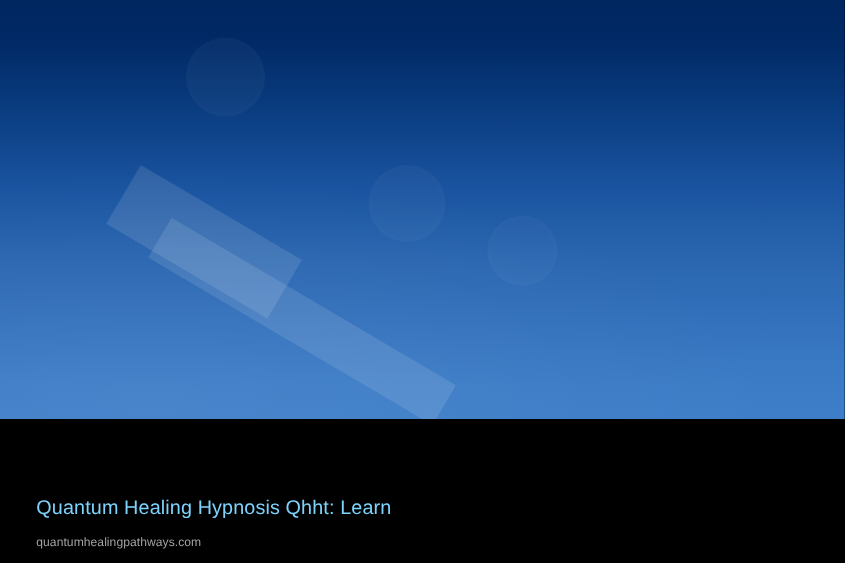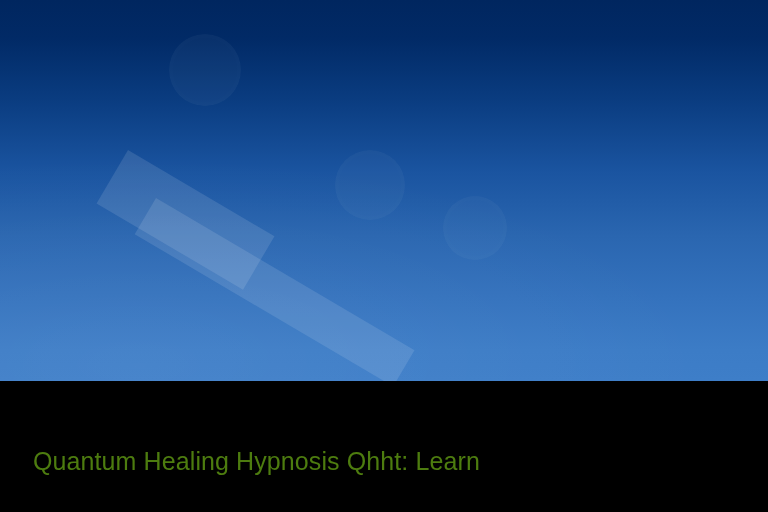--- a/index.html
+++ b/index.html
@@ -112,25 +112,25 @@
     top: 381px;
     width: 768px;
     height: 131px;
     background: #000000;
   }
   #caption-title {
     position: absolute;
     left: 33px;
     top: 68px;
     margin: 0;
-    font-size: 25px;
+    font-size: 18px;
     font-weight: 400;
     line-height: 25px;
     letter-spacing: 0.1px;
-    color: #4d7c0f;
+    color: #7dd3fc;
     white-space: nowrap;
   }
   #caption-domain {
     position: absolute;
     left: 33px;
     top: 106px;
     margin: 0;
     font-size: 11px;
     font-weight: 400;
     line-height: 13px;
@@ -154,15 +154,16 @@
 
     <div id="diag-group">
       <div id="diag-head"></div>
       <div id="diag-tail"></div>
     </div>
 
   </div>
 
   <div id="caption">
     <div id="caption-title">Quantum Healing Hypnosis Qhht: Learn</div>
+    <div id="caption-domain">quantumhealingpathways.com</div>
   </div>
 
 </div>
 
 </body></html>

